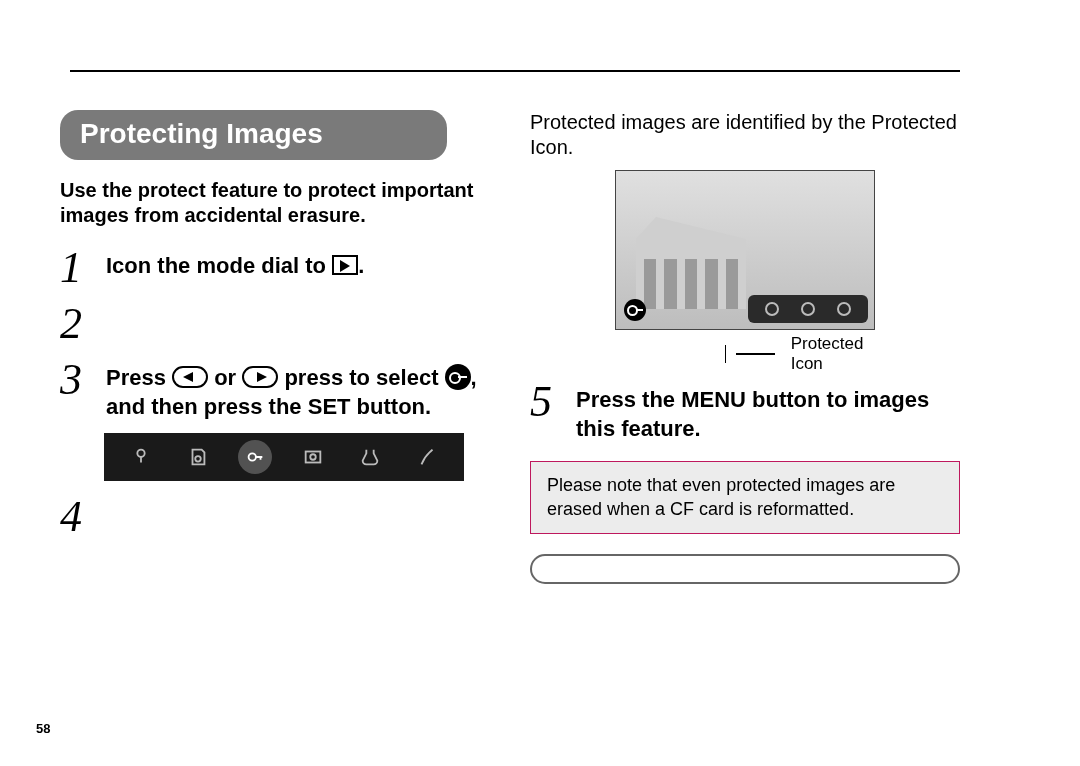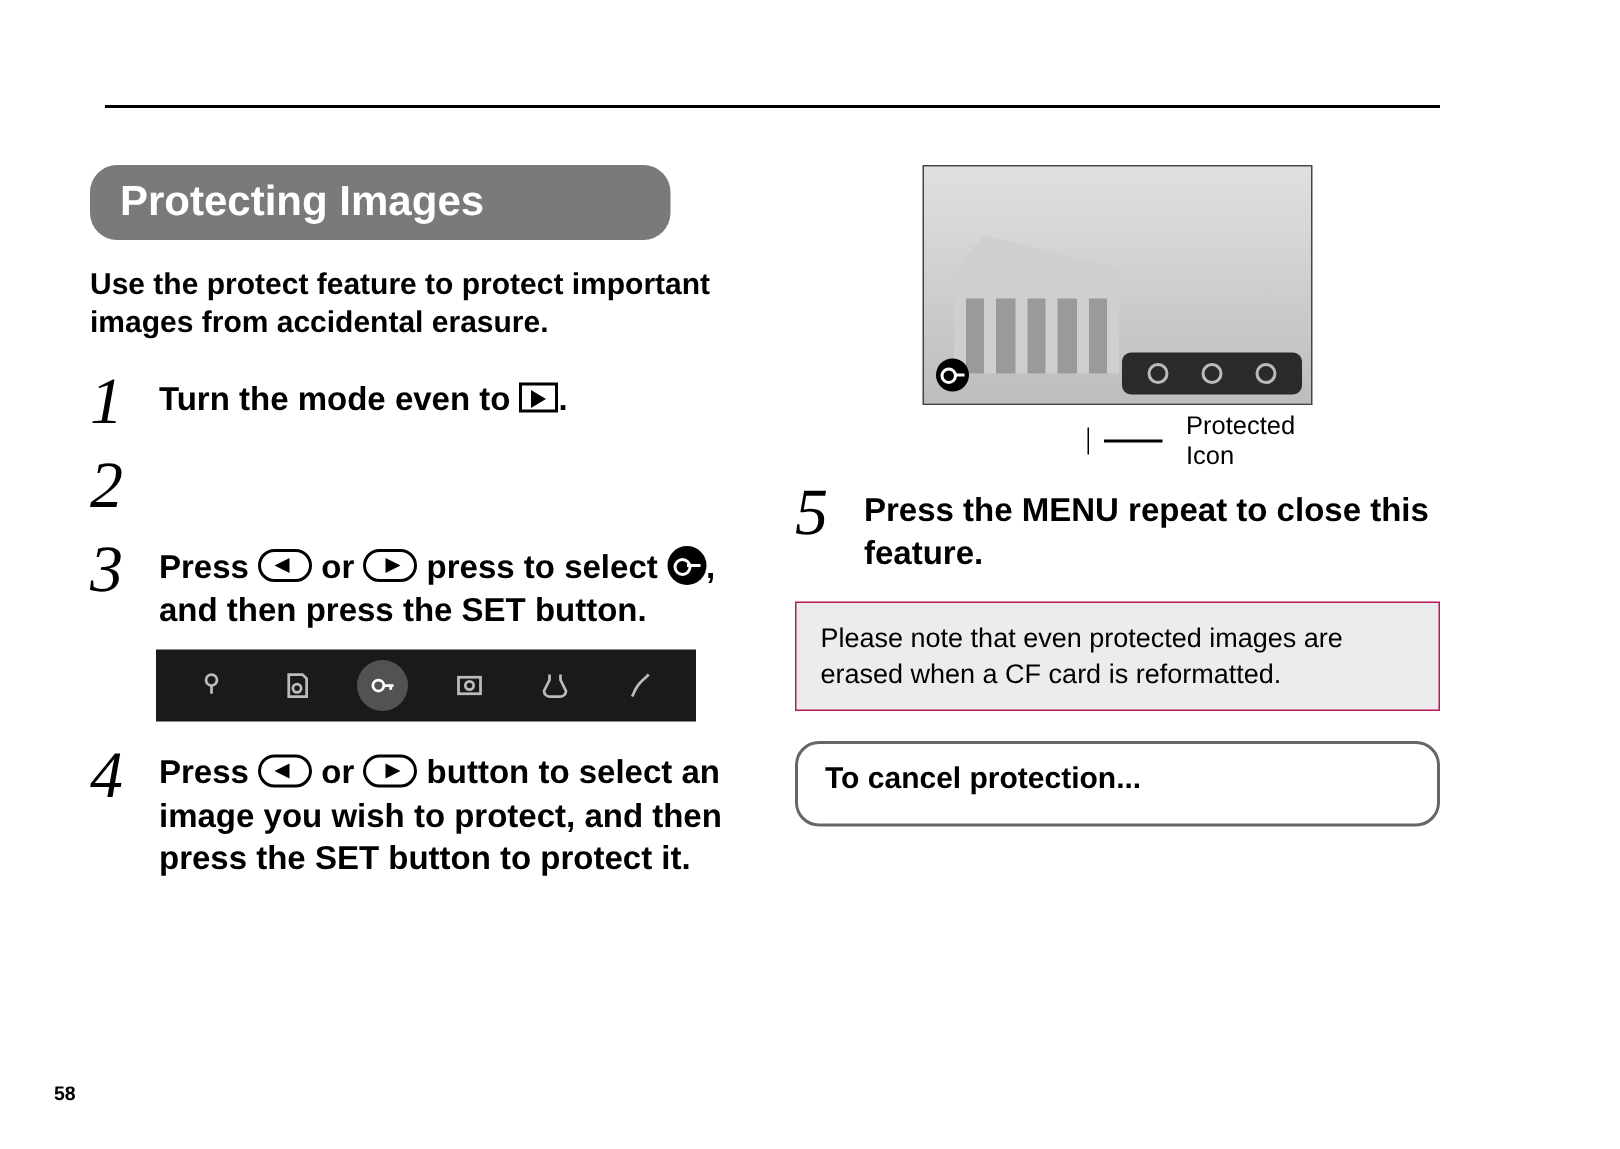--- a/index.html
+++ b/index.html
@@ -104,21 +104,21 @@
 
   <div class="columns">
 
     <div class="col">
       <div class="section-header">Protecting Images</div>
       <div class="intro">Use the protect feature to protect important images from accidental erasure.</div>
 
       <div class="step">
         <div class="step-num">1</div>
         <div class="step-body">
-          <span>Turn the mode even to </span><span class="icon-play"></span><span>.</span>
+          <span>Icon the mode dial to </span><span class="icon-play"></span><span>.</span>
         </div>
       </div>
 
       <div class="step">
         <div class="step-num">2</div>
       </div>
 
       <div class="step">
         <div class="step-num">3</div>
         <div class="step-body">
@@ -158,27 +158,25 @@
           </div>
         <div class="ms-item">
             <svg class="ms-svg" viewBox="0 0 24 24" fill="none" stroke="#bbb" stroke-width="2">
               <path d="M6 20c4-10 6-10 12-16"></path>
             </svg>
           </div>
       </div>
 
       <div class="step">
         <div class="step-num">4</div>
-        <div class="step-body">
-          <span>Press </span><span class="icon-btn-l"></span><span> or </span><span class="icon-btn-r"></span><span> button to select an image you wish to protect, and then press the SET button to protect it.</span>
-        </div>
       </div>
     </div>
 
     <div class="col">
+      <div class="col2-top">Protected images are identified by the Protected Icon.</div>
 
       <div class="photo">
         <div class="building"></div>
         <div class="cols">
             <span></span>
             <span></span>
             <span></span>
             <span></span>
             <span></span>
           </div>
@@ -192,26 +190,25 @@
       <div class="photo-pointer">
         <div class="ln"></div>
         <div style="display:flex;align-items:center;gap:16px">
           <div class="ln2"></div>
           <span class="photo-label">Protected Icon</span>
         </div>
       </div>
 
       <div class="step">
         <div class="step-num">5</div>
-        <div class="step-body">Press the MENU repeat to close this feature.</div>
+        <div class="step-body">Press the MENU button to images this feature.</div>
       </div>
 
       <div class="note-box">Please note that even protected images are erased when a CF card is reformatted.</div>
 
       <div class="tip-box">
-        <div class="tip-title">To cancel protection...</div>
       </div>
     </div>
 
   </div>
 
   <div class="page-num">58</div>
 </div>
 
 </body></html>

